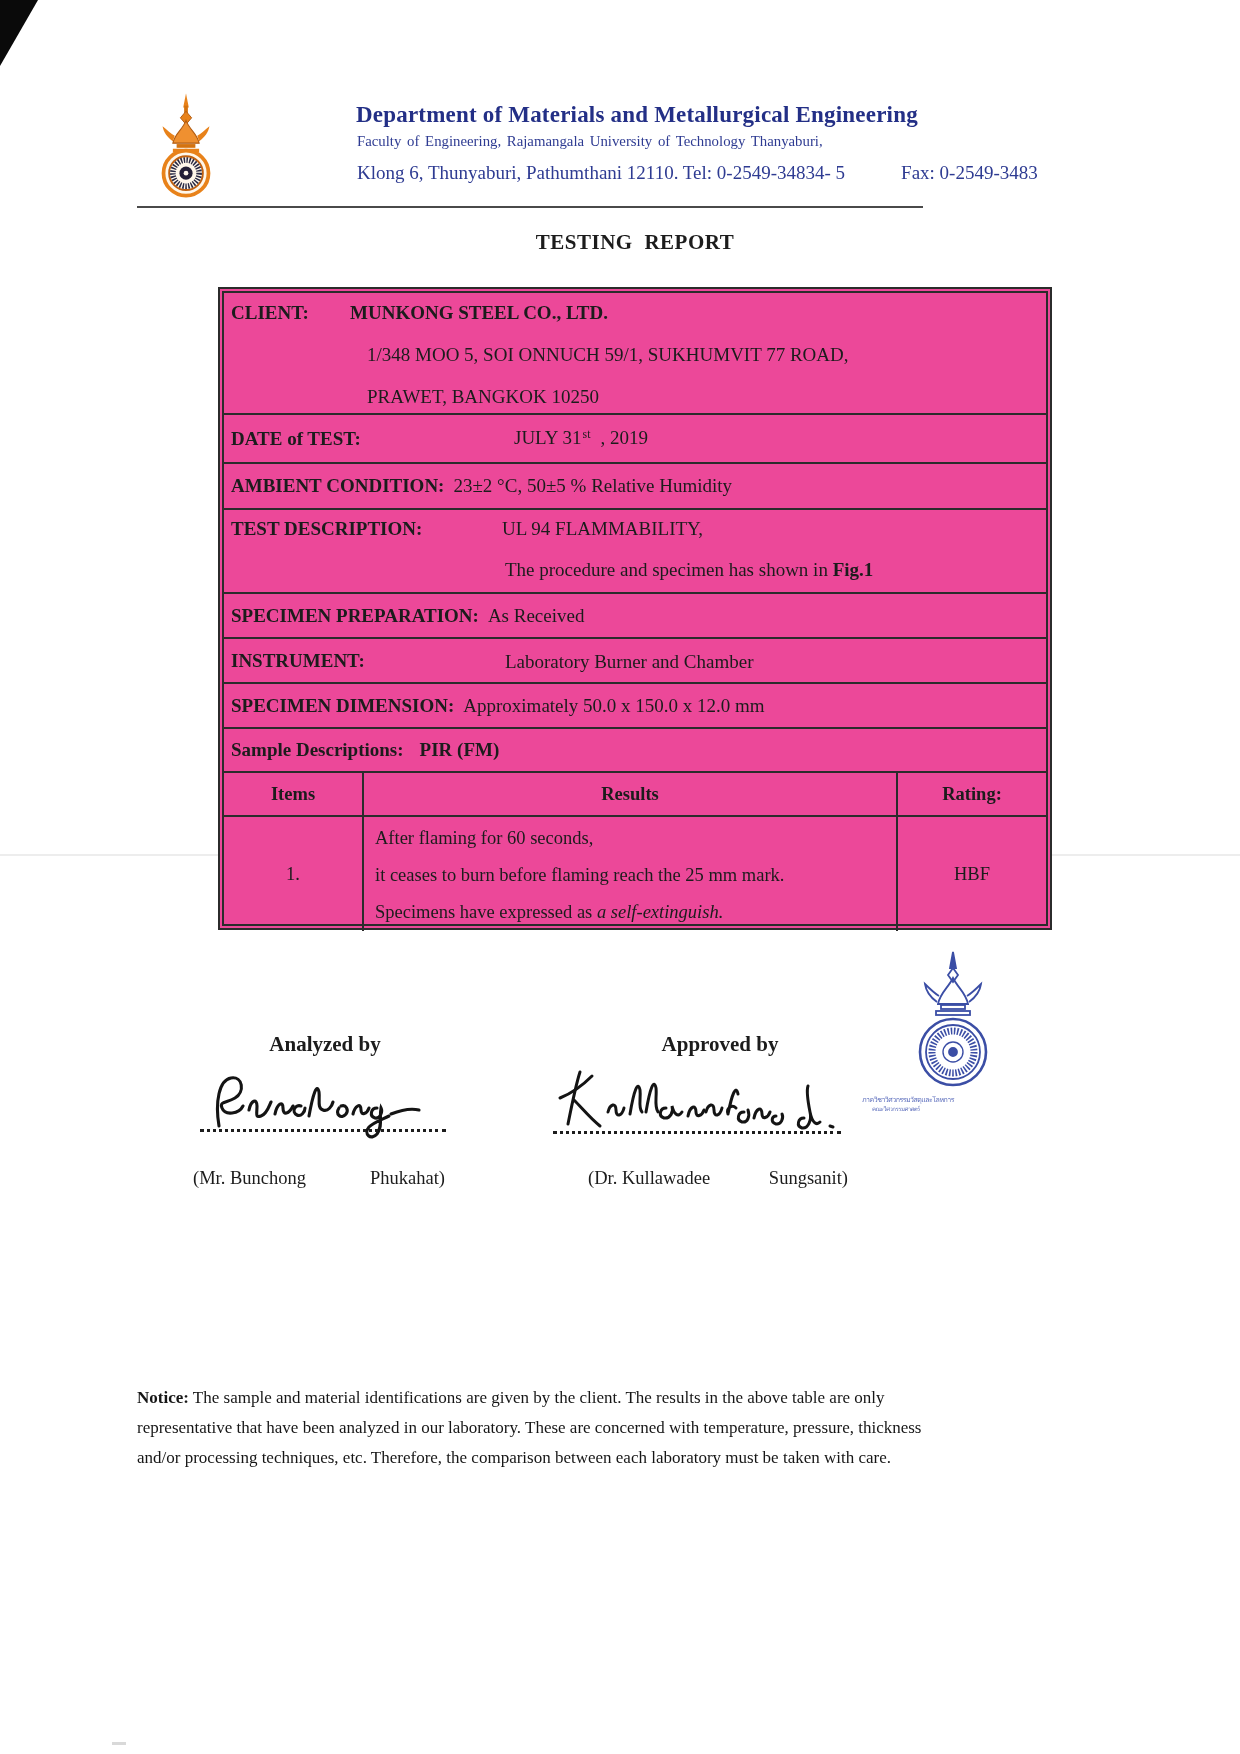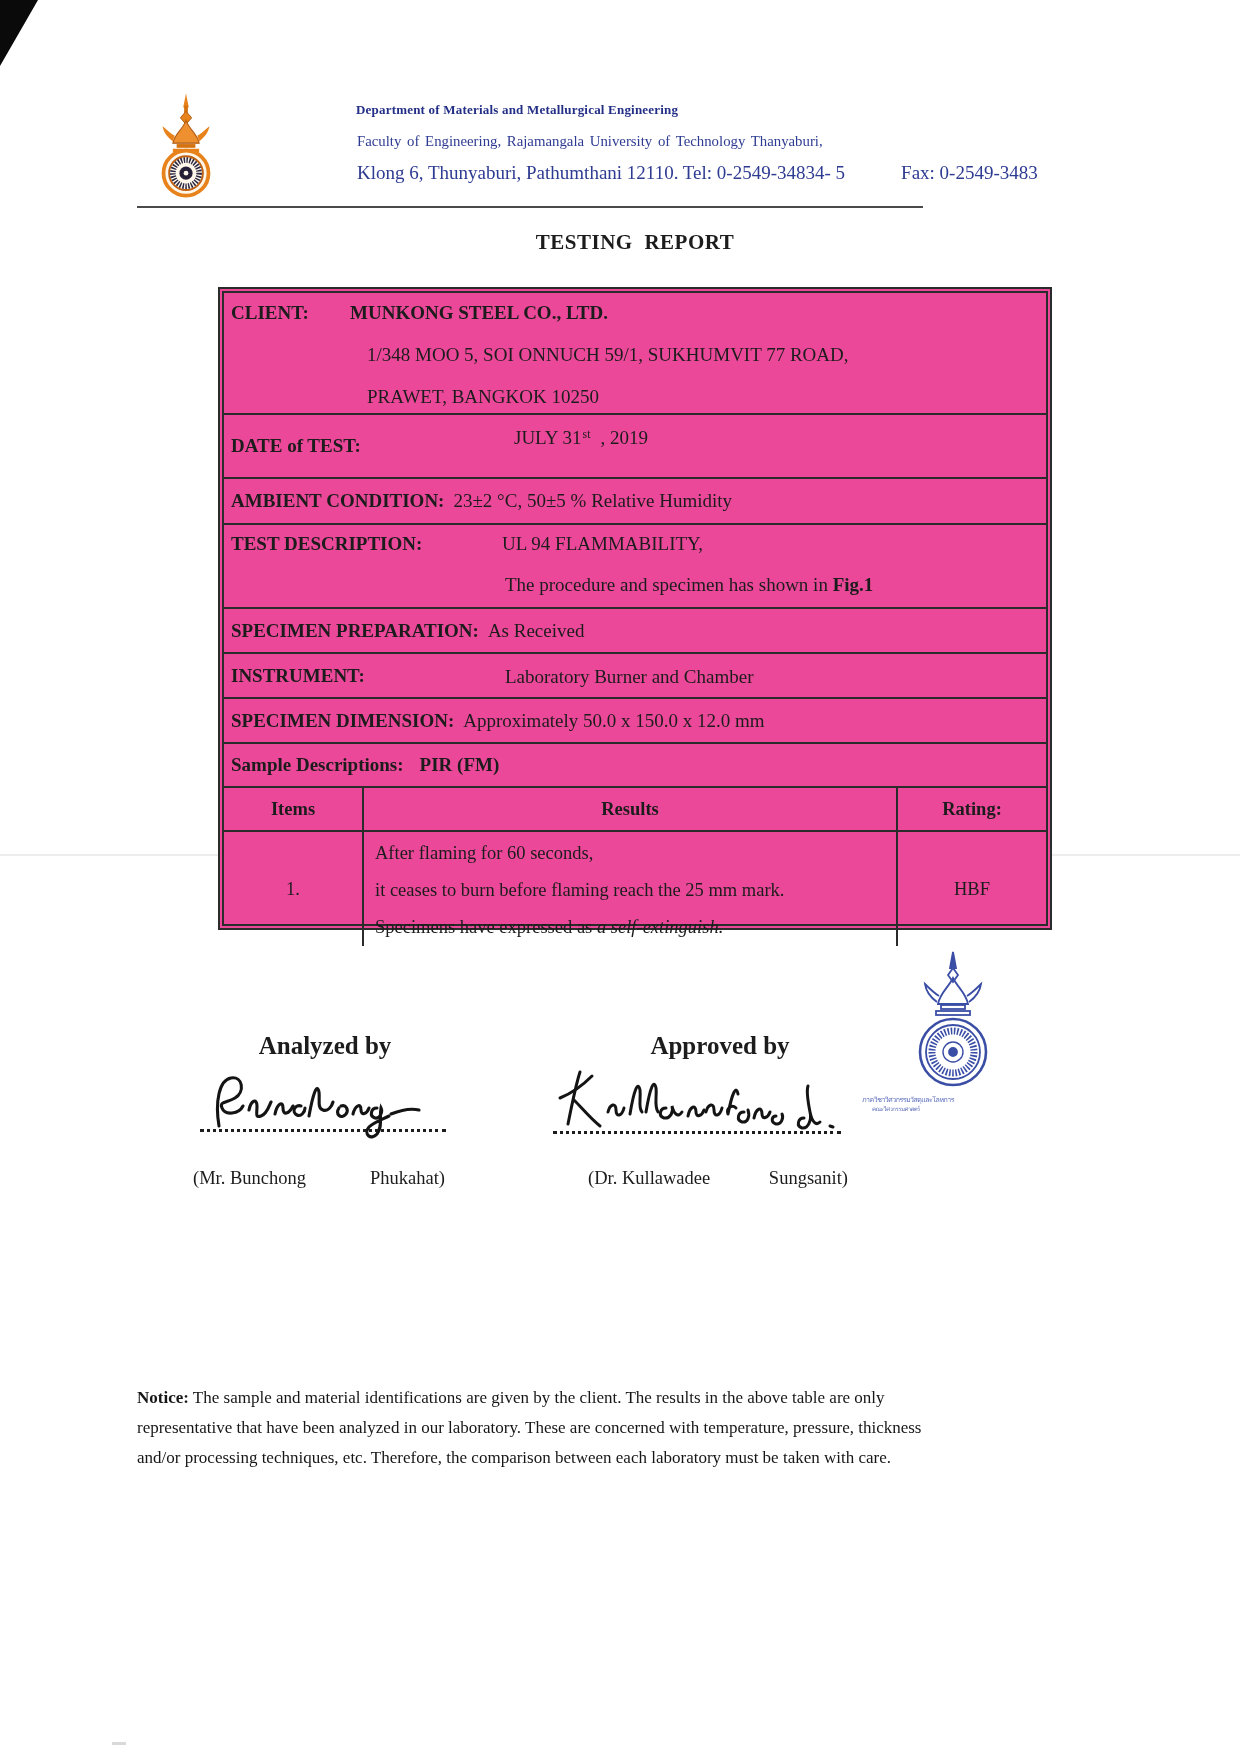--- a/index.html
+++ b/index.html
@@ -11,36 +11,36 @@
   .abs { position:absolute; }
 
   
   .corner-artifact { left:0; top:0; width:38px; height:66px; background:#0a0a0a;
     clip-path:polygon(0 0,100% 0,0 100%); }
   .scan-line { left:0; top:854px; width:1240px; height:2px; background:#ededed; }
   .bottom-mark { left:112px; top:1742px; width:14px; height:3px; background:#d9d9d9; }
 
   
   .logo { left:156px; top:92px; width:60px; height:106px; }
-  .hdr-dept { left:356px; top:102px; font-size:13px; font-weight:bold; color:#232f86; letter-spacing:.2px; }
+  .hdr-dept { left:356px; top:102px; font-size:23px; font-weight:bold; color:#232f86; letter-spacing:.2px; }
   .hdr-fac  { left:357px; top:133px; font-size:14.8px; color:#2e3b92; word-spacing:2px; }
   .hdr-addr { left:357px; top:162px; font-size:19px; color:#2e3b92; display:flex; }
   .hdr-addr .fax { margin-left:56px; }
   .hdr-rule { left:137px; top:206px; width:786px; height:2px; background:#4a4a4a; }
 
   .doc-title { left:218px; top:230px; width:834px; text-align:center;
     font-size:21px; font-weight:bold; letter-spacing:.5px; word-spacing:6px; }
 
   
   .main-table { left:218px; top:287px; width:834px; height:643px;
     border:6px double #2b2b2b; background:#ec4899; }
   .row { position:relative; border-bottom:2px solid #2b2b2b; font-size:19px; }
   .row:last-child { border-bottom:none; }
   .r-client { height:122px; }
-  .r-date { height:64px;text-align:center; }
+  .r-date { height:49px;text-align:center; }
   .r-ambient { height:46px; }
   .r-testdesc { height:84px; }
   .r-instrument { height:45px; }
   .r-prep { height:45px; }
   .r-dim { height:45px; }
   .r-sample { height:44px; }
   .lbl { font-weight:bold; }
   .line1 { position:absolute; left:7px; top:9px; }
   .client-name { position:absolute; left:126px; top:9px; font-weight:bold; }
   .client-addr1 { position:absolute; left:143px; top:51px; }
@@ -59,21 +59,21 @@
     grid-template-rows:44px 114px; font-size:18.5px; }
   .res-cell { border-right:2px solid #2b2b2b; position:relative; }
   .res-cell.lastcol { border-right:none; }
   .res-head { border-bottom:2px solid #2b2b2b; display:flex; align-items:center; justify-content:center;
     font-weight:bold; }
   .res-item, .res-rating { display:flex; align-items:center; justify-content:center; }
   .res-body { padding:3px 0 0 11px; line-height:37px; }
   .ital { font-style:italic; }
 
   
-  .sig-label { font-weight:bold; font-size:25px; }
+  .sig-label { font-weight:bold; font-size:21px; }
   .analyzed-label { left:200px; top:1032px; width:250px; text-align:center; }
   .approved-label { left:590px; top:1032px; width:260px; text-align:center; }
   .sig-svg1 { left:205px; top:1068px; width:245px; height:75px; }
   .sig-svg2 { left:548px; top:1062px; width:300px; height:82px; }
   .dots1 { left:200px; top:1118px; width:246px; height:14px; border-bottom:3px dotted #1d1d1d; }
   .dots2 { left:553px; top:1120px; width:288px; height:14px; border-bottom:3px dotted #1d1d1d; }
   .sig-name { font-size:18.5px; display:flex; justify-content:space-between; }
   .name1 { left:193px; top:1168px; width:252px; }
   .name2 { left:588px; top:1168px; width:260px; }
 

